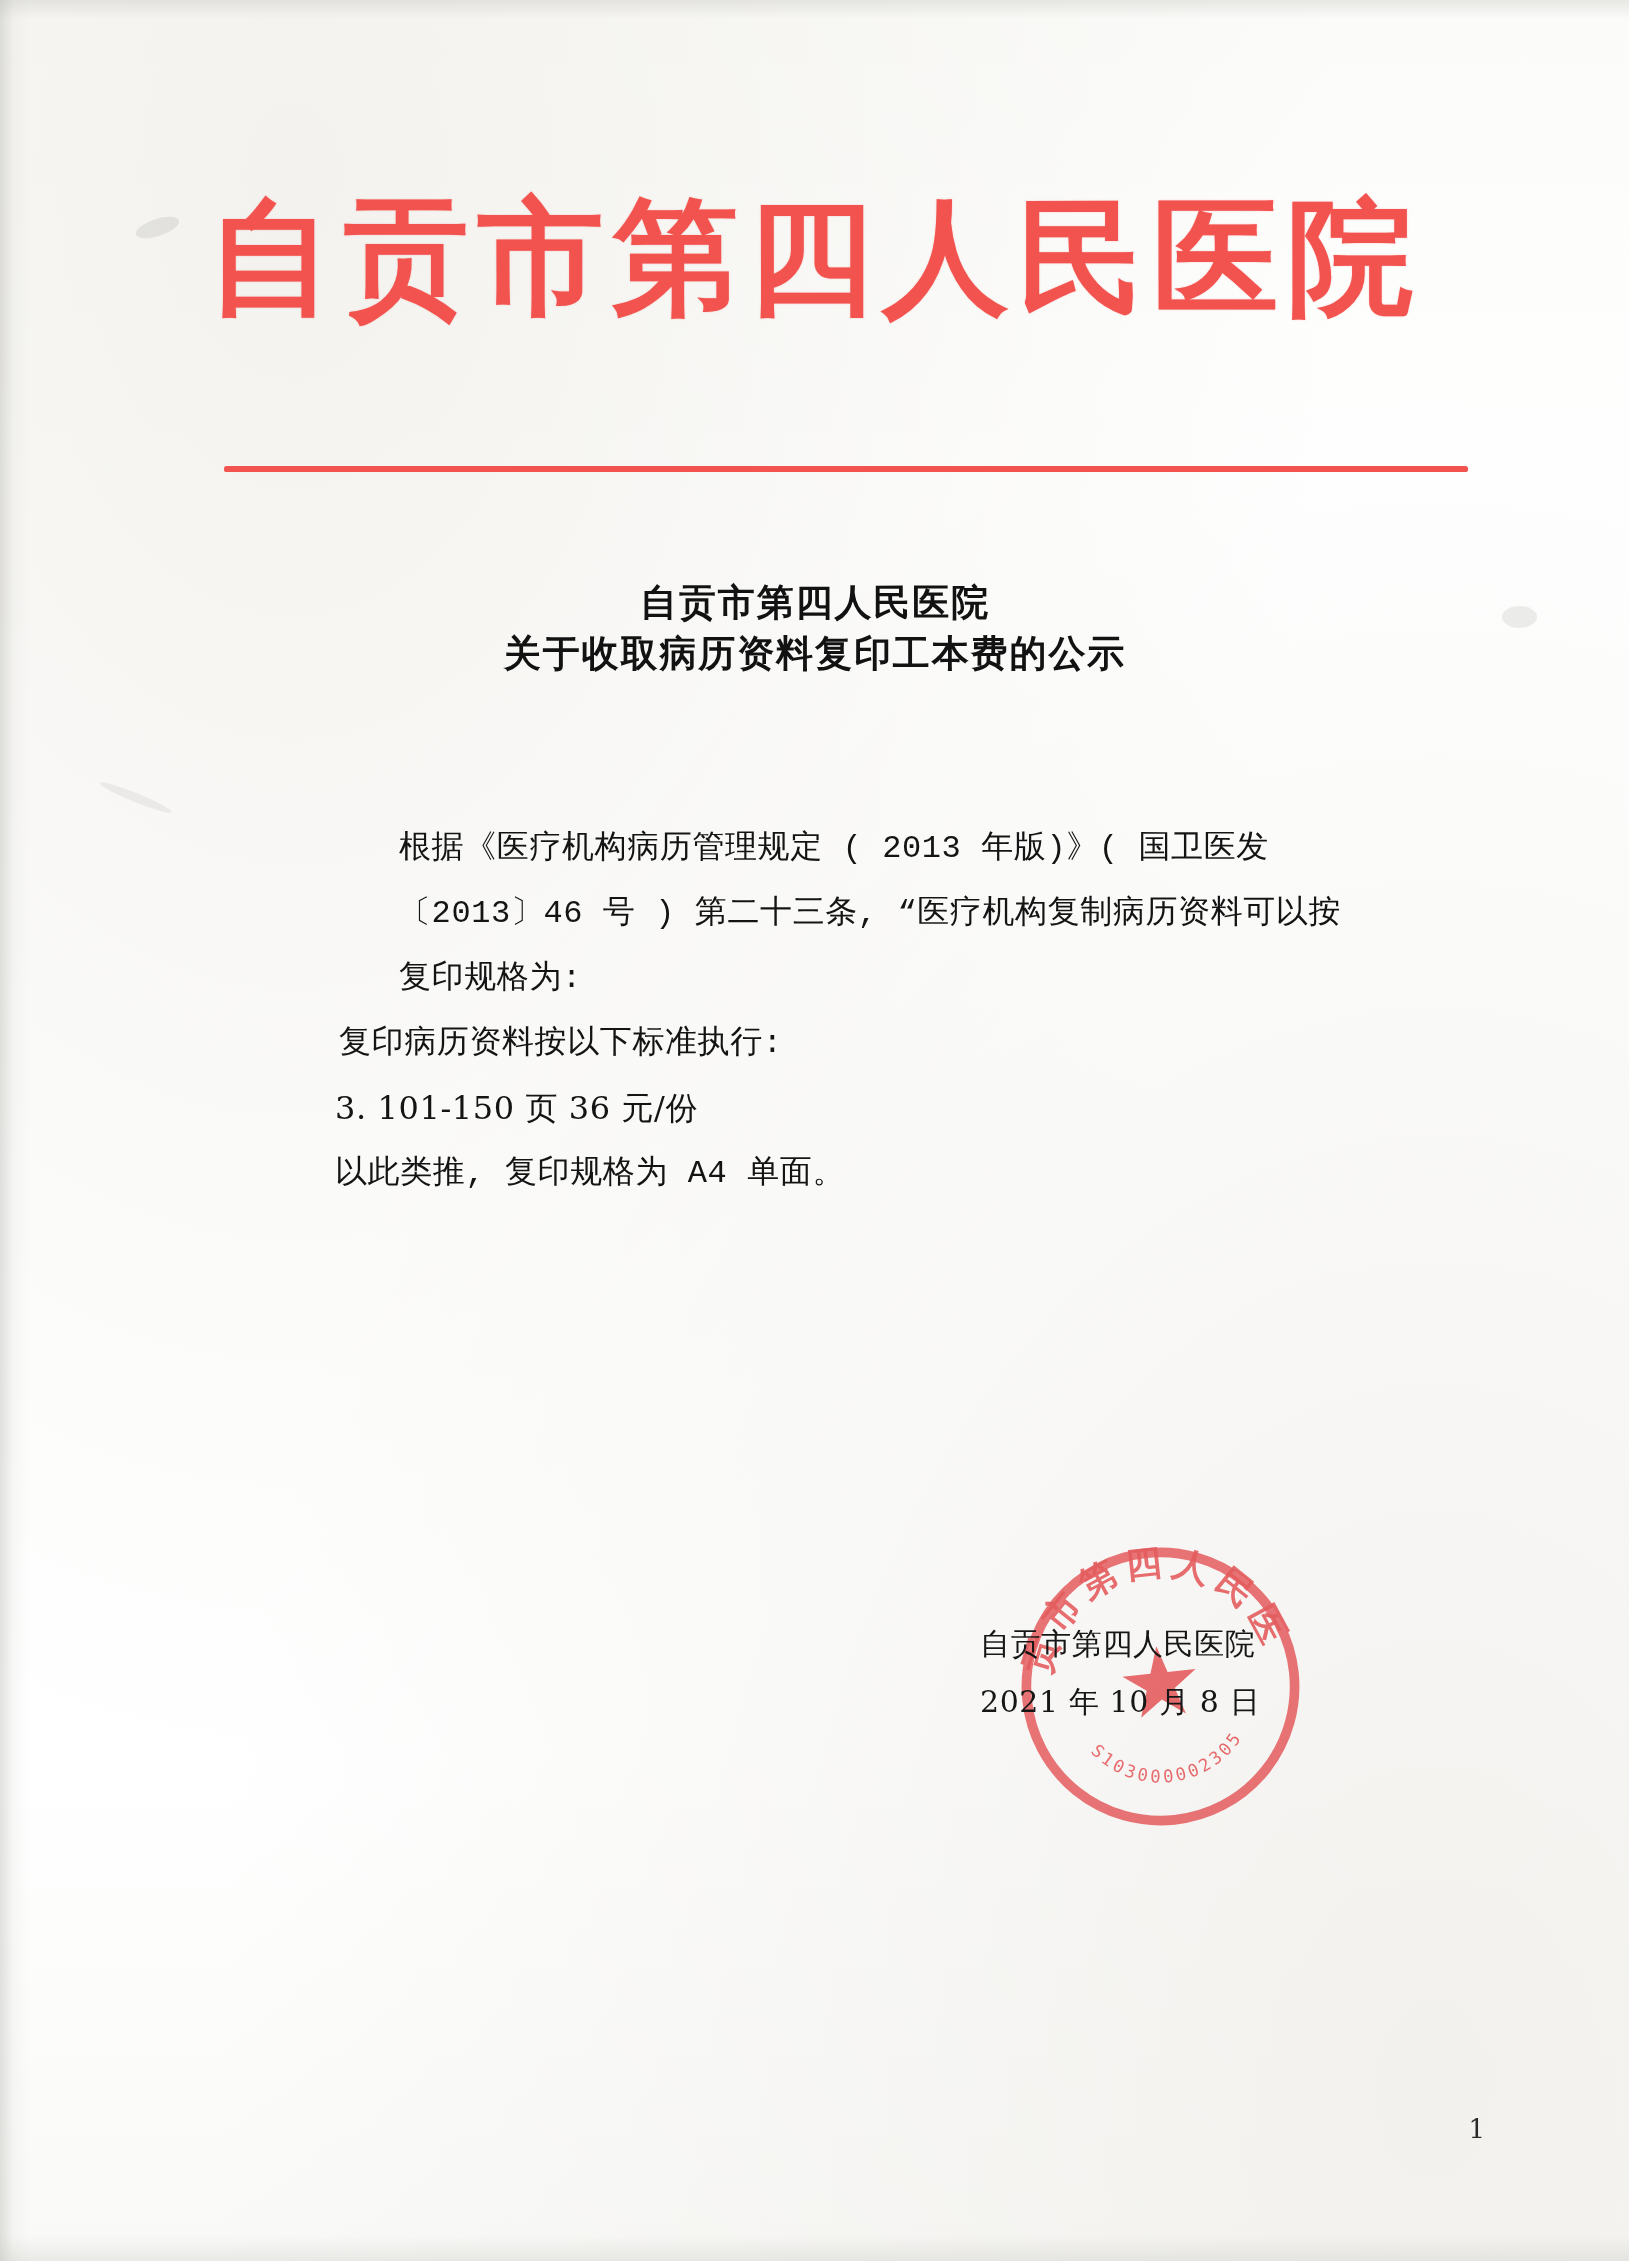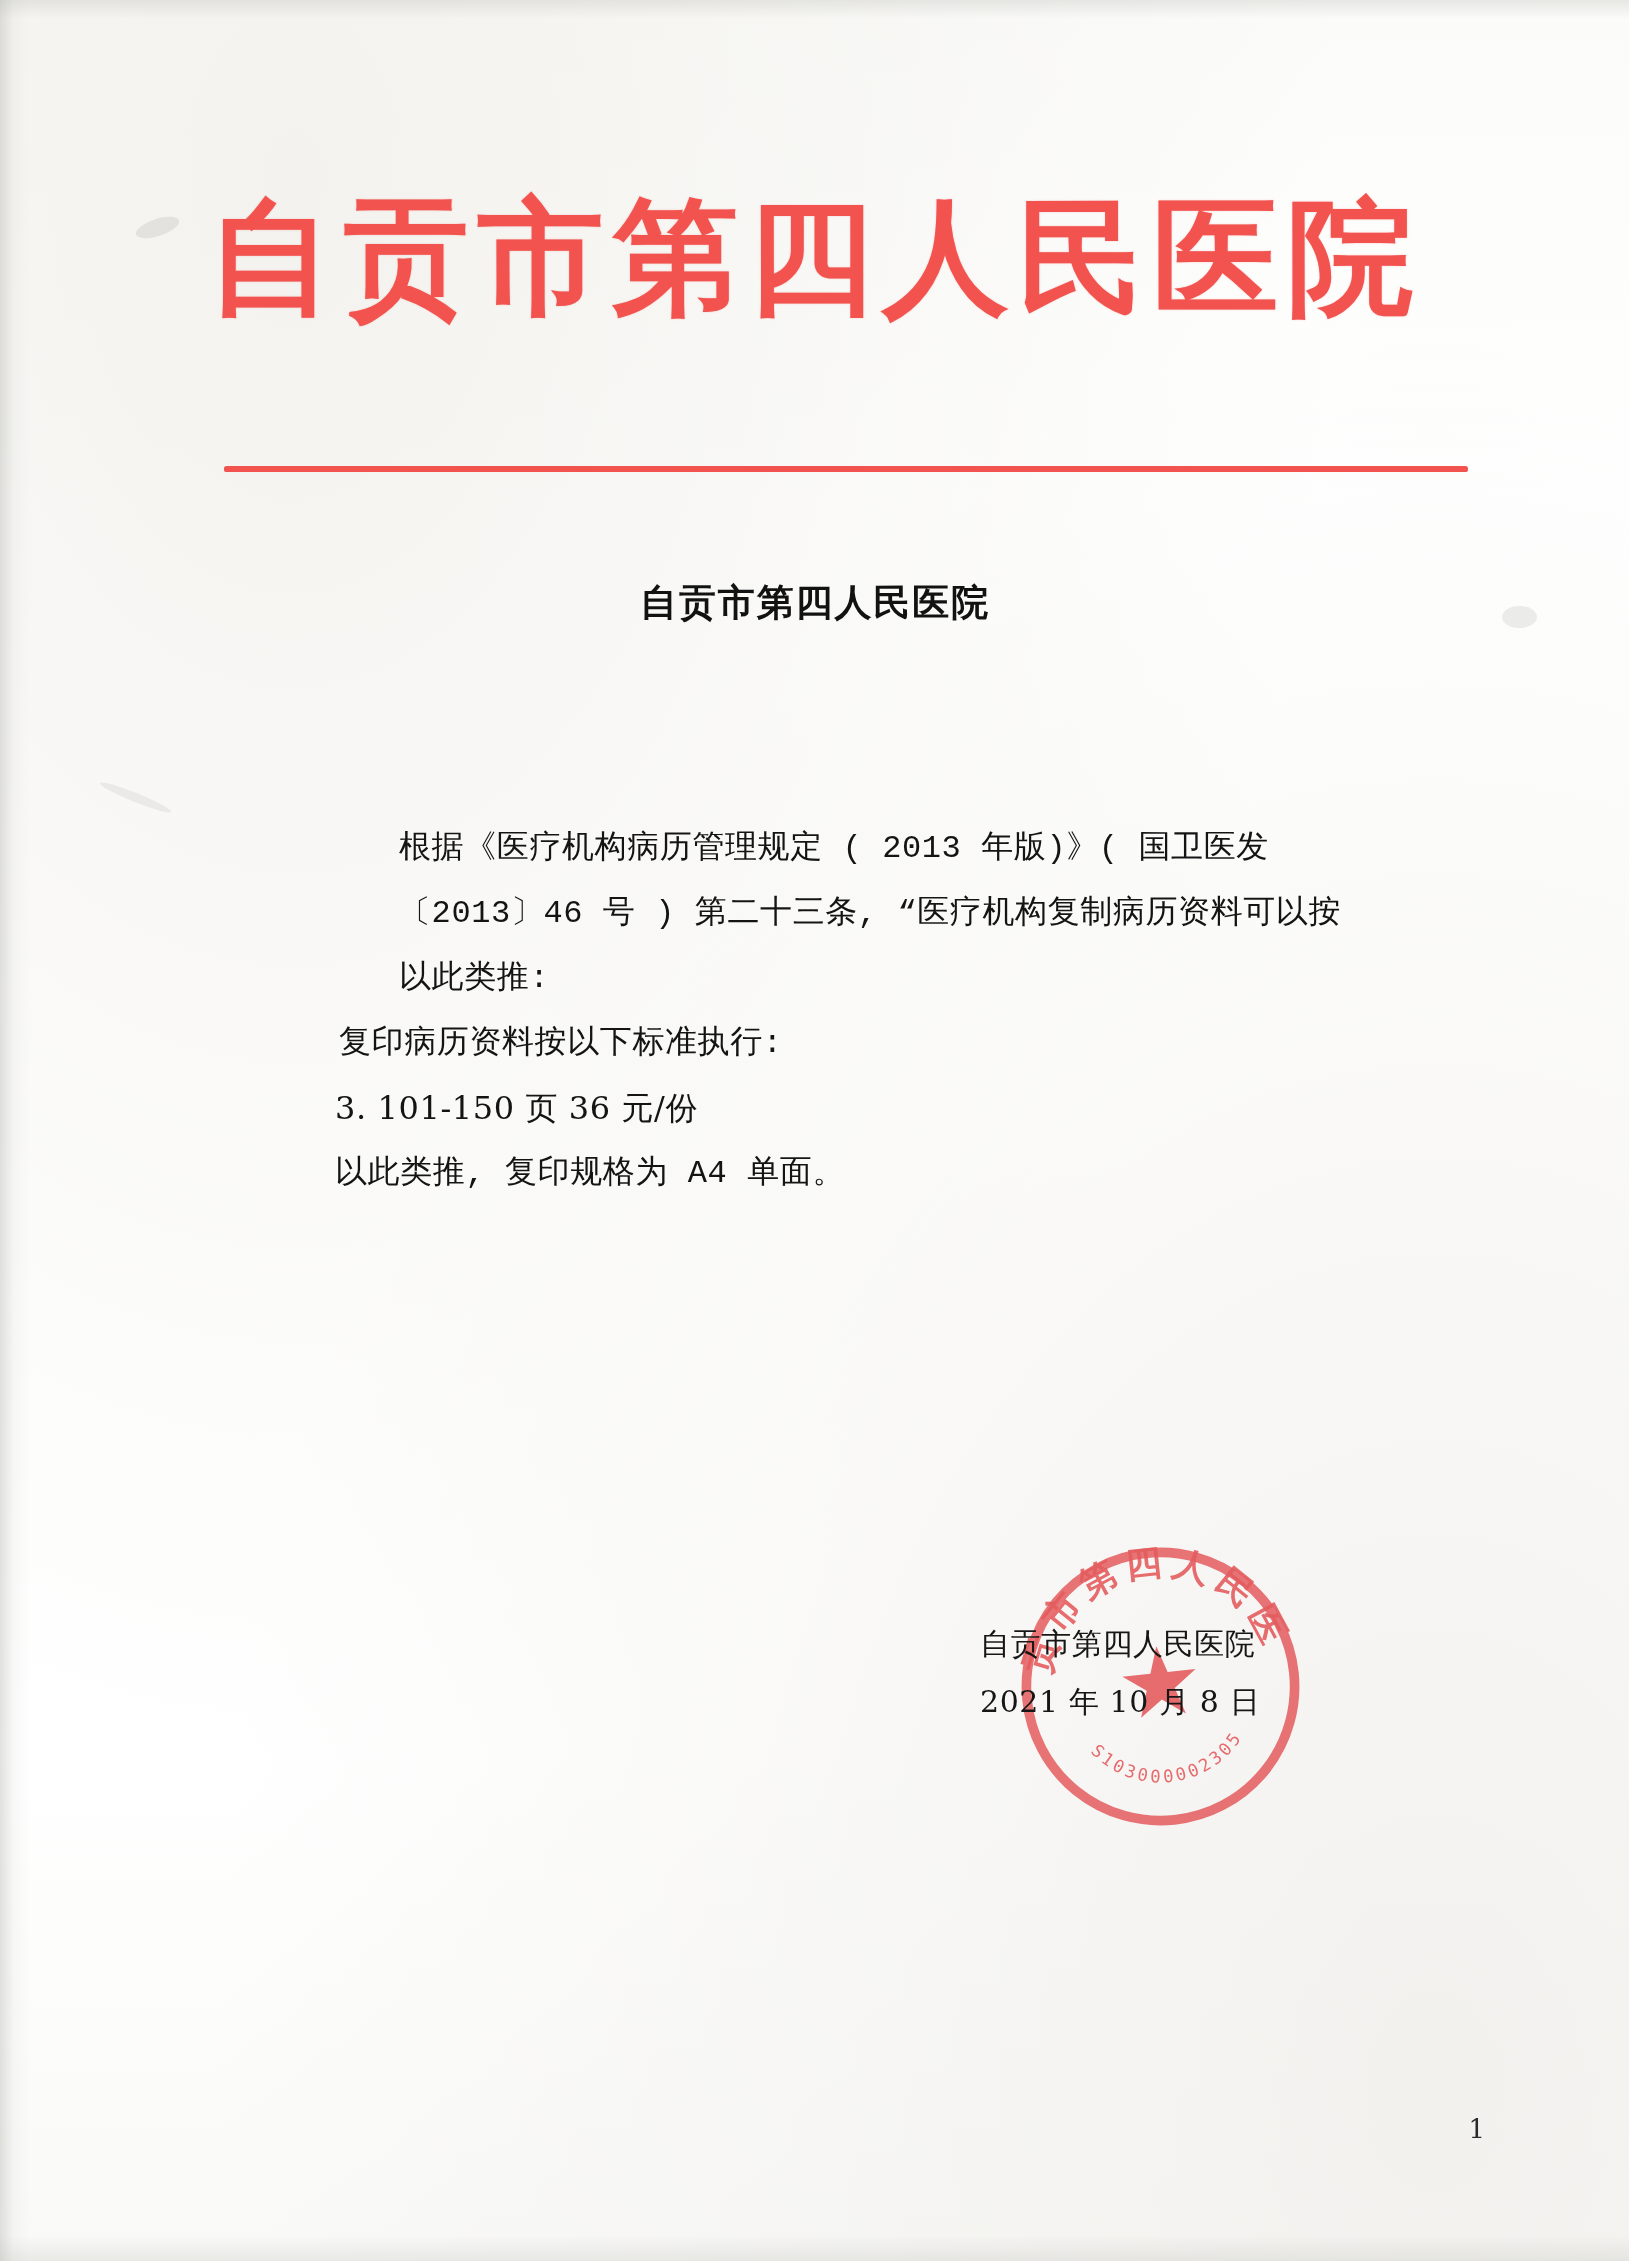--- a/index.html
+++ b/index.html
@@ -164,27 +164,28 @@
   <div class="smudge" style="left:1502px; top:606px; width:35px; height:22px; background:rgba(175,178,172,0.22);"></div>
   <div class="smudge" style="left:97px; top:793px; width:77px; height:9px; background:rgba(178,180,176,0.20); transform:rotate(22deg);"></div>
 
   <div class="letterhead">
     <div class="letterhead-title">自贡市第四人民医院</div>
   </div>
   <div class="letterhead-rule"></div>
 
   <div class="doc-title">
     <div>自贡市第四人民医院</div>
+    <div>关于收取病历资料复印工本费的公示</div>
   </div>
 
   <div class="body-text">
     <div class="para-indent">
       <div class="line">根据《医疗机构病历管理规定 ( 2013 年版)》( 国卫医发</div>
       <div class="line">〔2013〕46 号 ) 第二十三条, “医疗机构复制病历资料可以按</div>
-      <div class="line">以此类推:</div>
+      <div class="line">复印规格为:</div>
     </div>
     <div class="line" style="margin-left:4px;">复印病历资料按以下标准执行:</div>
     <div class="list-line">3. 101-150 页 36 元/份</div>
     <div class="line">以此类推, 复印规格为 A4 单面。</div>
   </div>
 
   <div class="seal">
     <svg viewBox="0 0 470 470" xmlns="http://www.w3.org/2000/svg">
       <defs>
         <path id="sealTopArc" d="M 62 235 A 173 173 0 0 1 408 235"></path>

